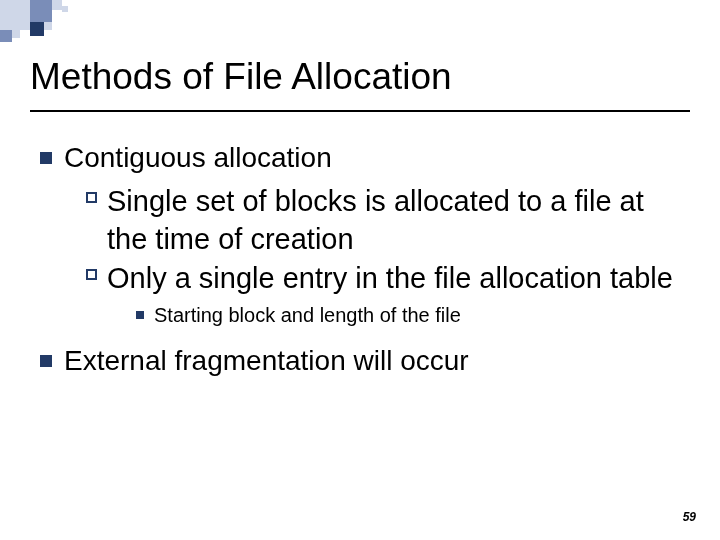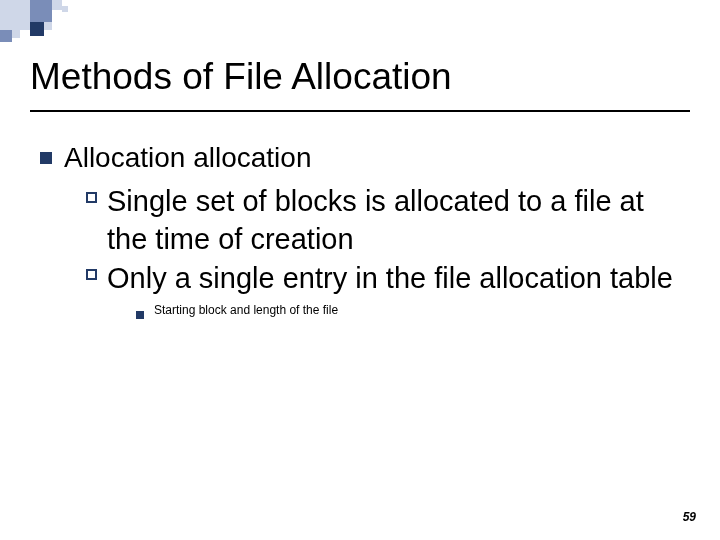--- a/index.html
+++ b/index.html
@@ -72,21 +72,21 @@
     height: 11px;
     border: 2px solid #223a66;
     margin-top: 9px;
     flex-shrink: 0;
   }
   .lvl3 {
     margin-left: 96px;
     display: flex;
     align-items: flex-start;
     gap: 10px;
-    font-size: 12px;
+    font-size: 20px;
     line-height: 1.35;
     margin-top: 4px;
     margin-bottom: 10px;
   }
   .sq-bullet-sm {
     width: 8px;
     height: 8px;
     background: #223a66;
     margin-top: 9px;
     flex-shrink: 0;
@@ -115,34 +115,38 @@
 </div>
 
 <h1 class="title">Methods of File Allocation</h1>
 <div class="rule"></div>
 
 <div class="content">
 
   <div class="lvl1">
     <div class="lvl1-head">
       <span class="sq-bullet"></span>
-      <span>Allocation allocation</span>
+      <span>Contiguous allocation</span>
     </div>
     <div class="lvl2">
       <span class="sq-outline"></span>
       <span>Single set of blocks is allocated to a file at the time of creation</span>
     </div>
     <div class="lvl2">
       <span class="sq-outline"></span>
       <span>Only a single entry in the file allocation table</span>
     </div>
     <div class="lvl3">
       <span class="sq-bullet-sm"></span>
       <span>Starting block and length of the file</span>
     </div>
   </div>
 
   <div class="lvl1">
+    <div class="lvl1-head">
+      <span class="sq-bullet"></span>
+      <span>External fragmentation will occur</span>
+    </div>
   </div>
 
 </div>
 
 <div class="pagenum">59</div>
 
 </body></html>

